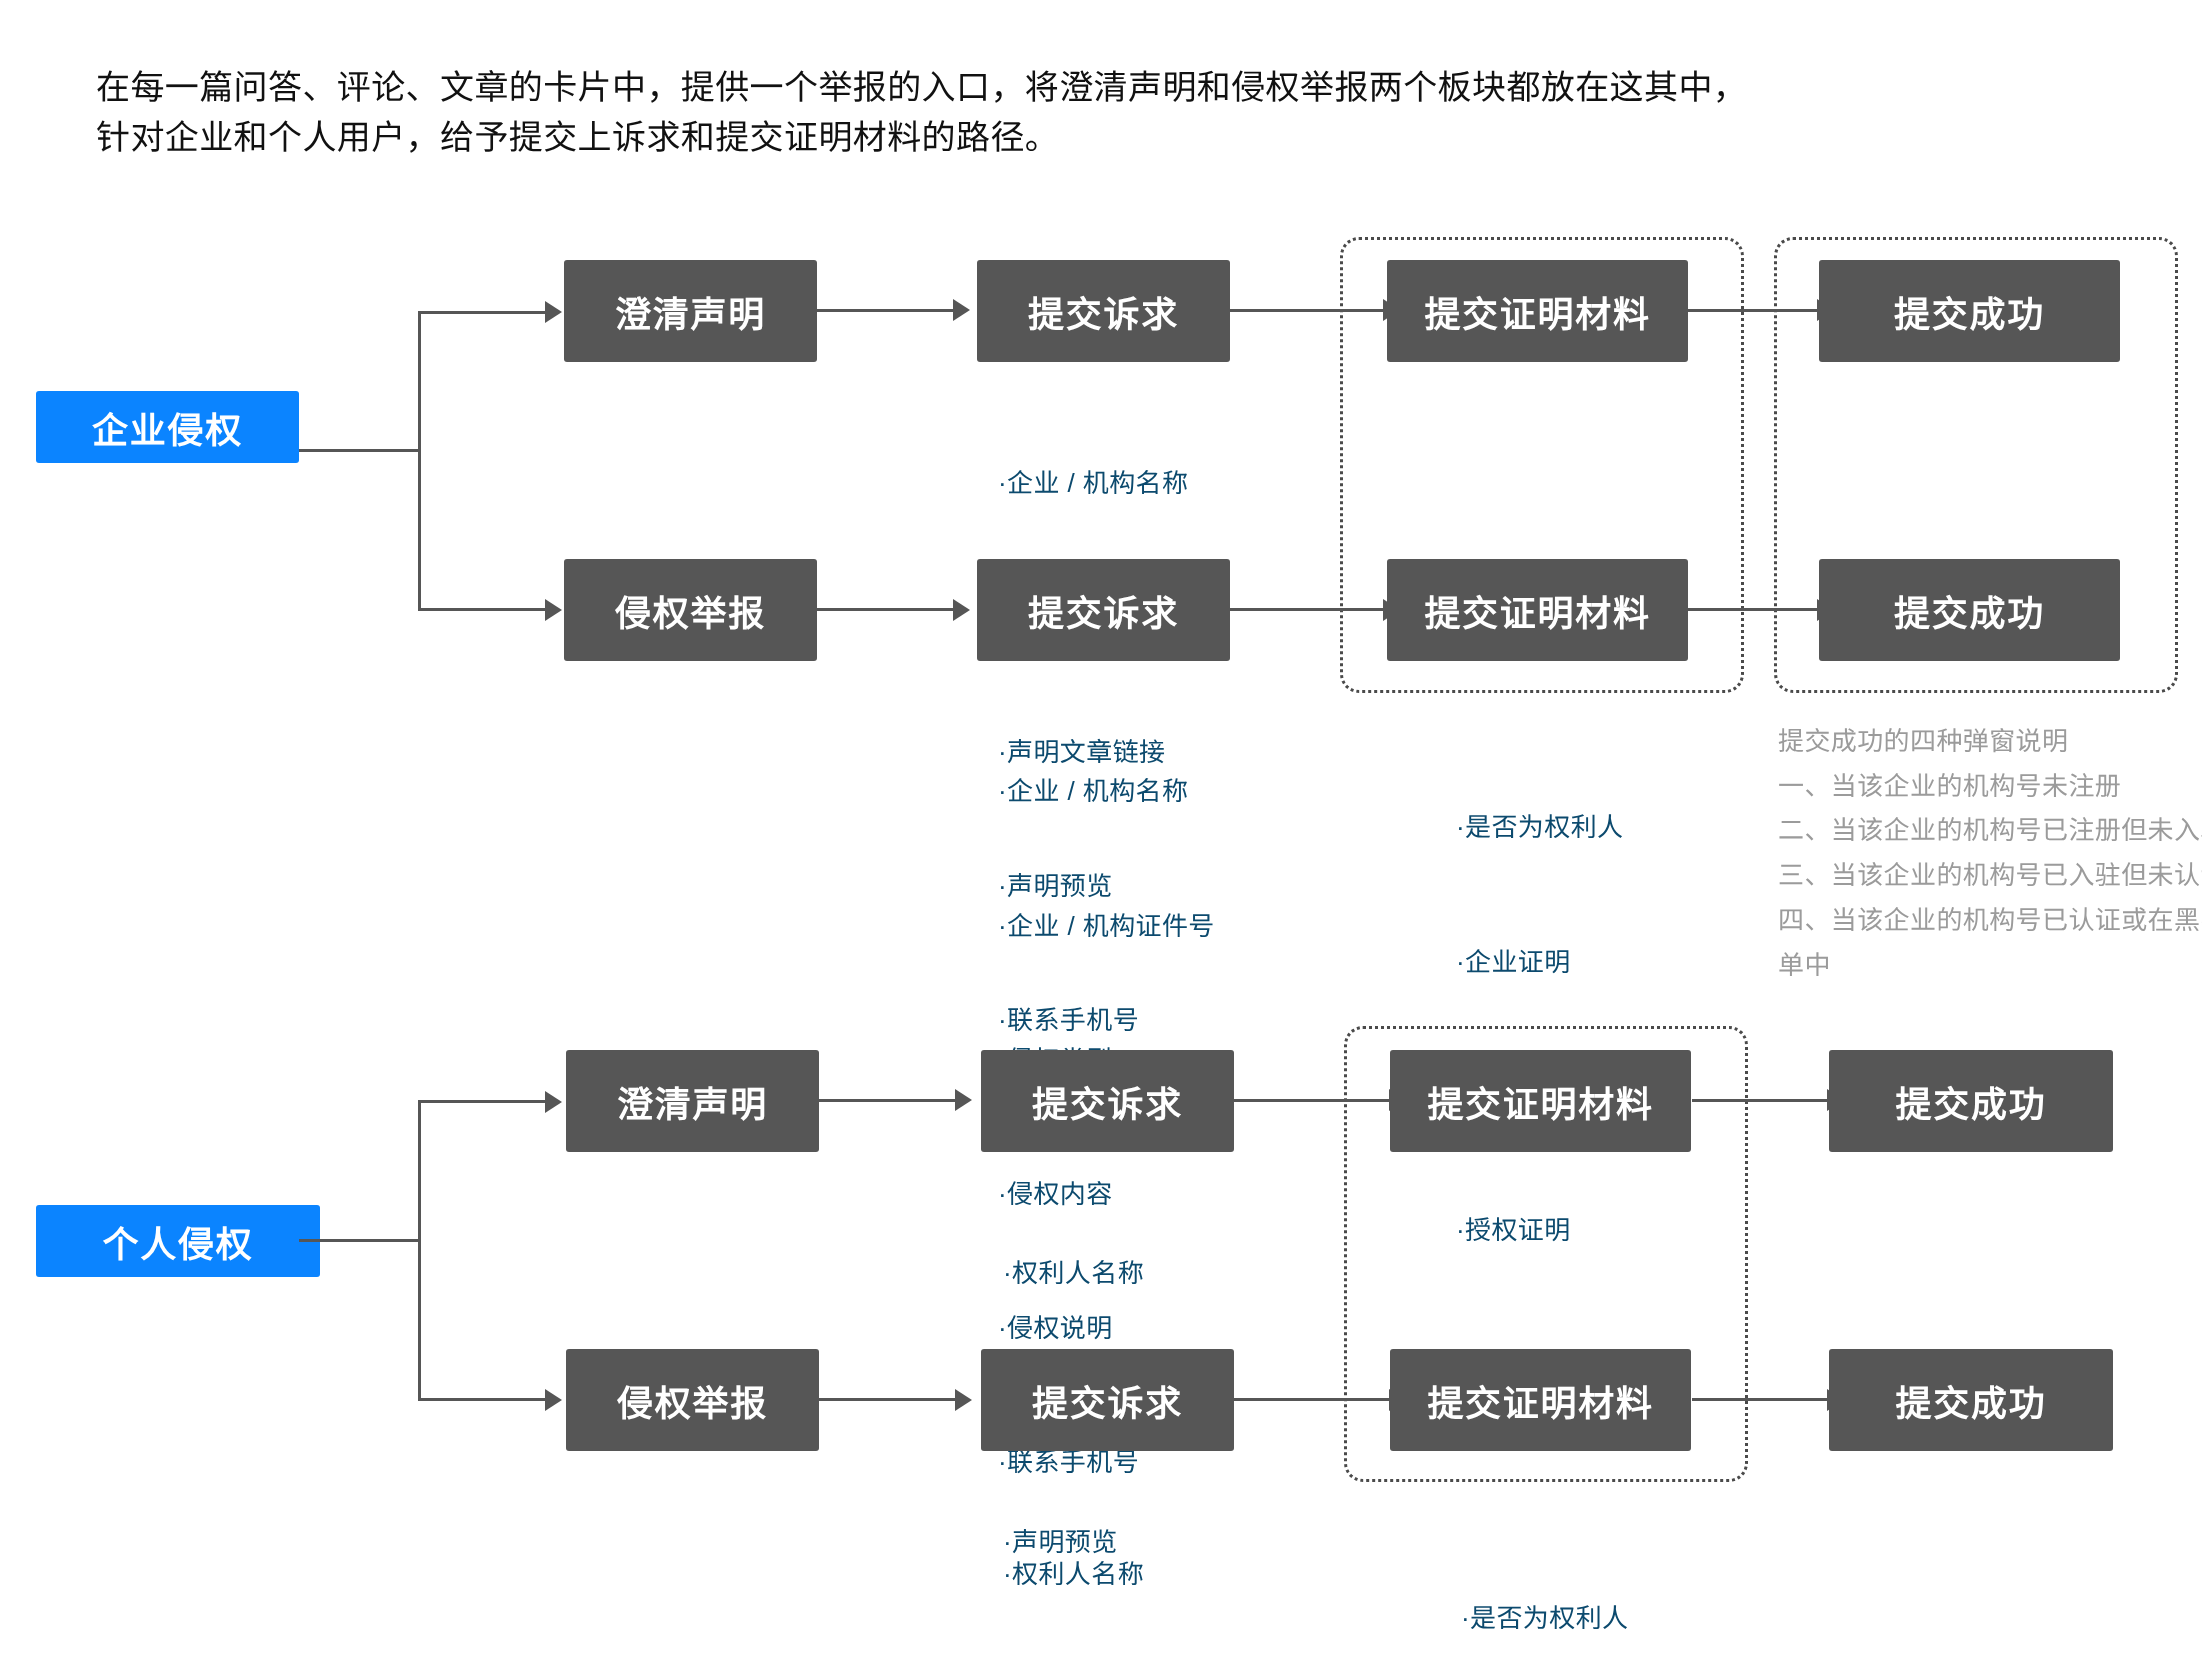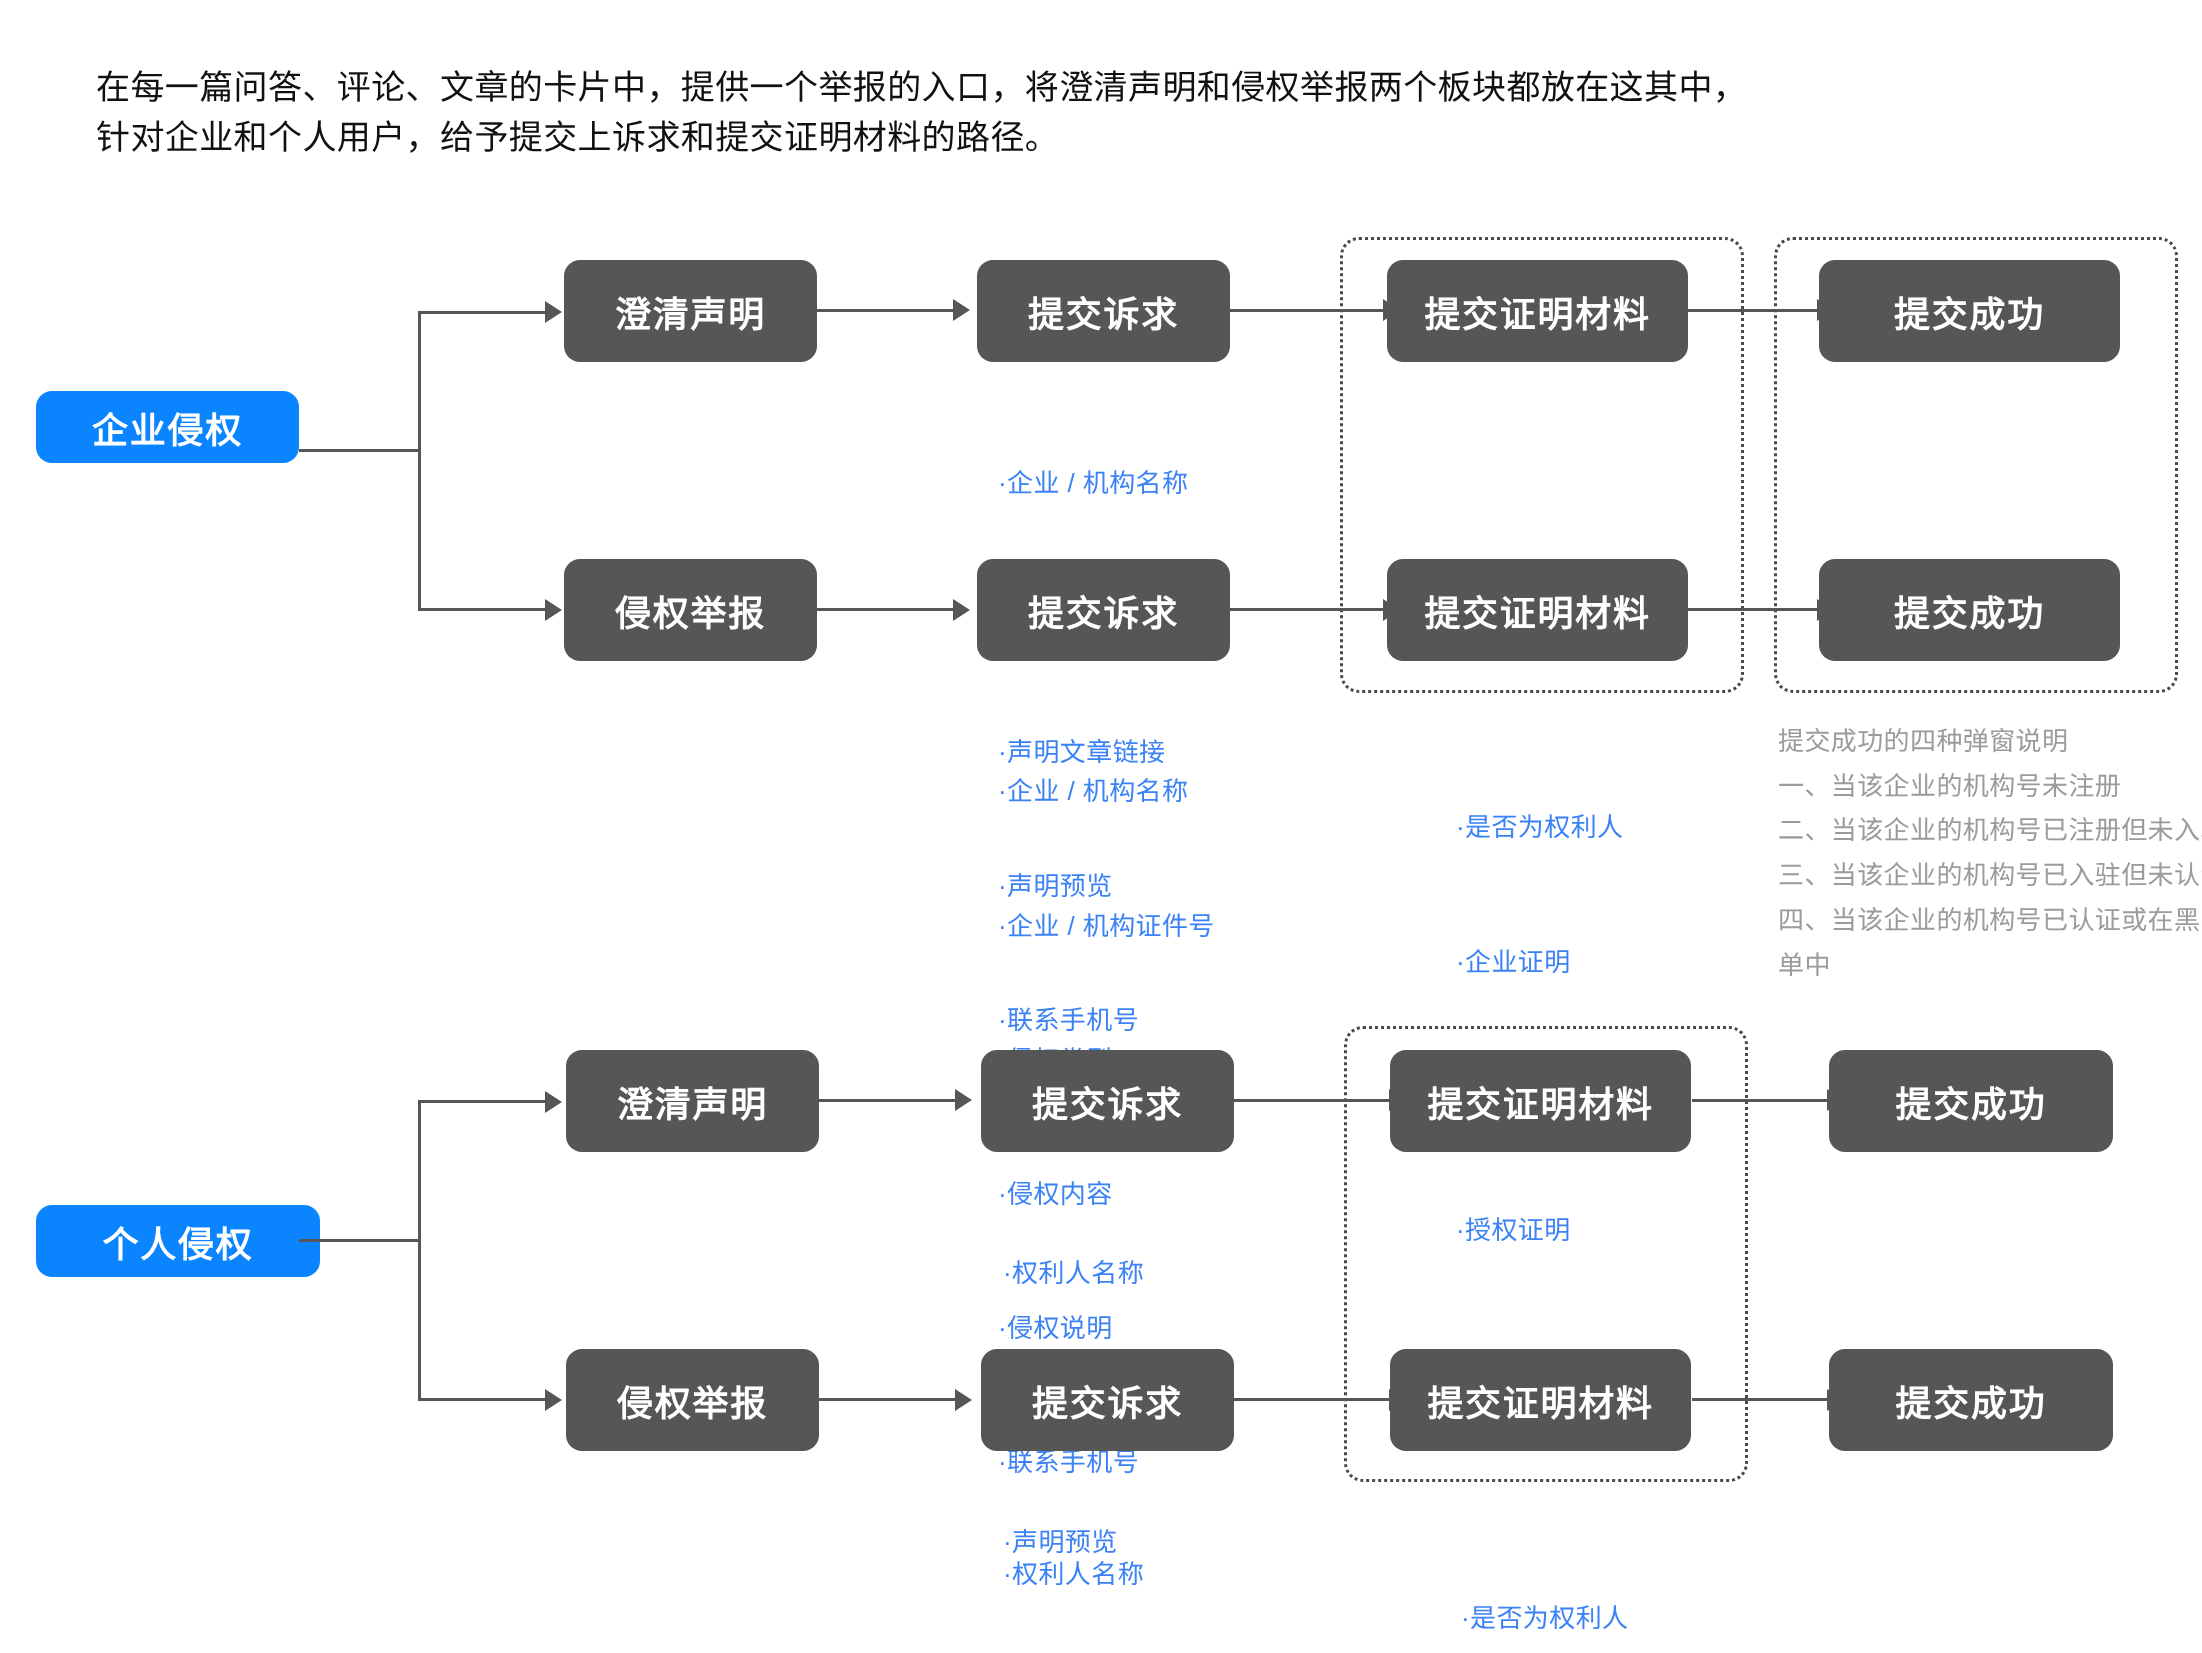--- a/index.html
+++ b/index.html
@@ -34,21 +34,21 @@
     white-space: pre-wrap;
   }
 
   
   .node {
     position: absolute;
     box-sizing: border-box;
     display: flex;
     align-items: center;
     justify-content: center;
-    border-radius: 16px;
+    border-radius: 3px;
     color: #ffffff;
     font-size: 36px;
     font-weight: 700;
     letter-spacing: 1.7px;
     user-select: none;
   }
   .node.dark {
     background: #565656;
   }
   .node.blue {
@@ -83,21 +83,21 @@
     border-top: 11.2px solid transparent;
     border-bottom: 11.2px solid transparent;
     border-left: 17px solid #565656;
   }
 
   
   .fieldlist {
     position: absolute;
     font-size: 26px;
     line-height: 1.72;
-    color: #3b82f6;
+    color: #0c4a6e;
     white-space: pre;
     letter-spacing: 0.4px;
   }
   .fieldlist .row { display: block; }
 
   
   .note-block {
     position: absolute;
     font-size: 26px;
     line-height: 1.72;

